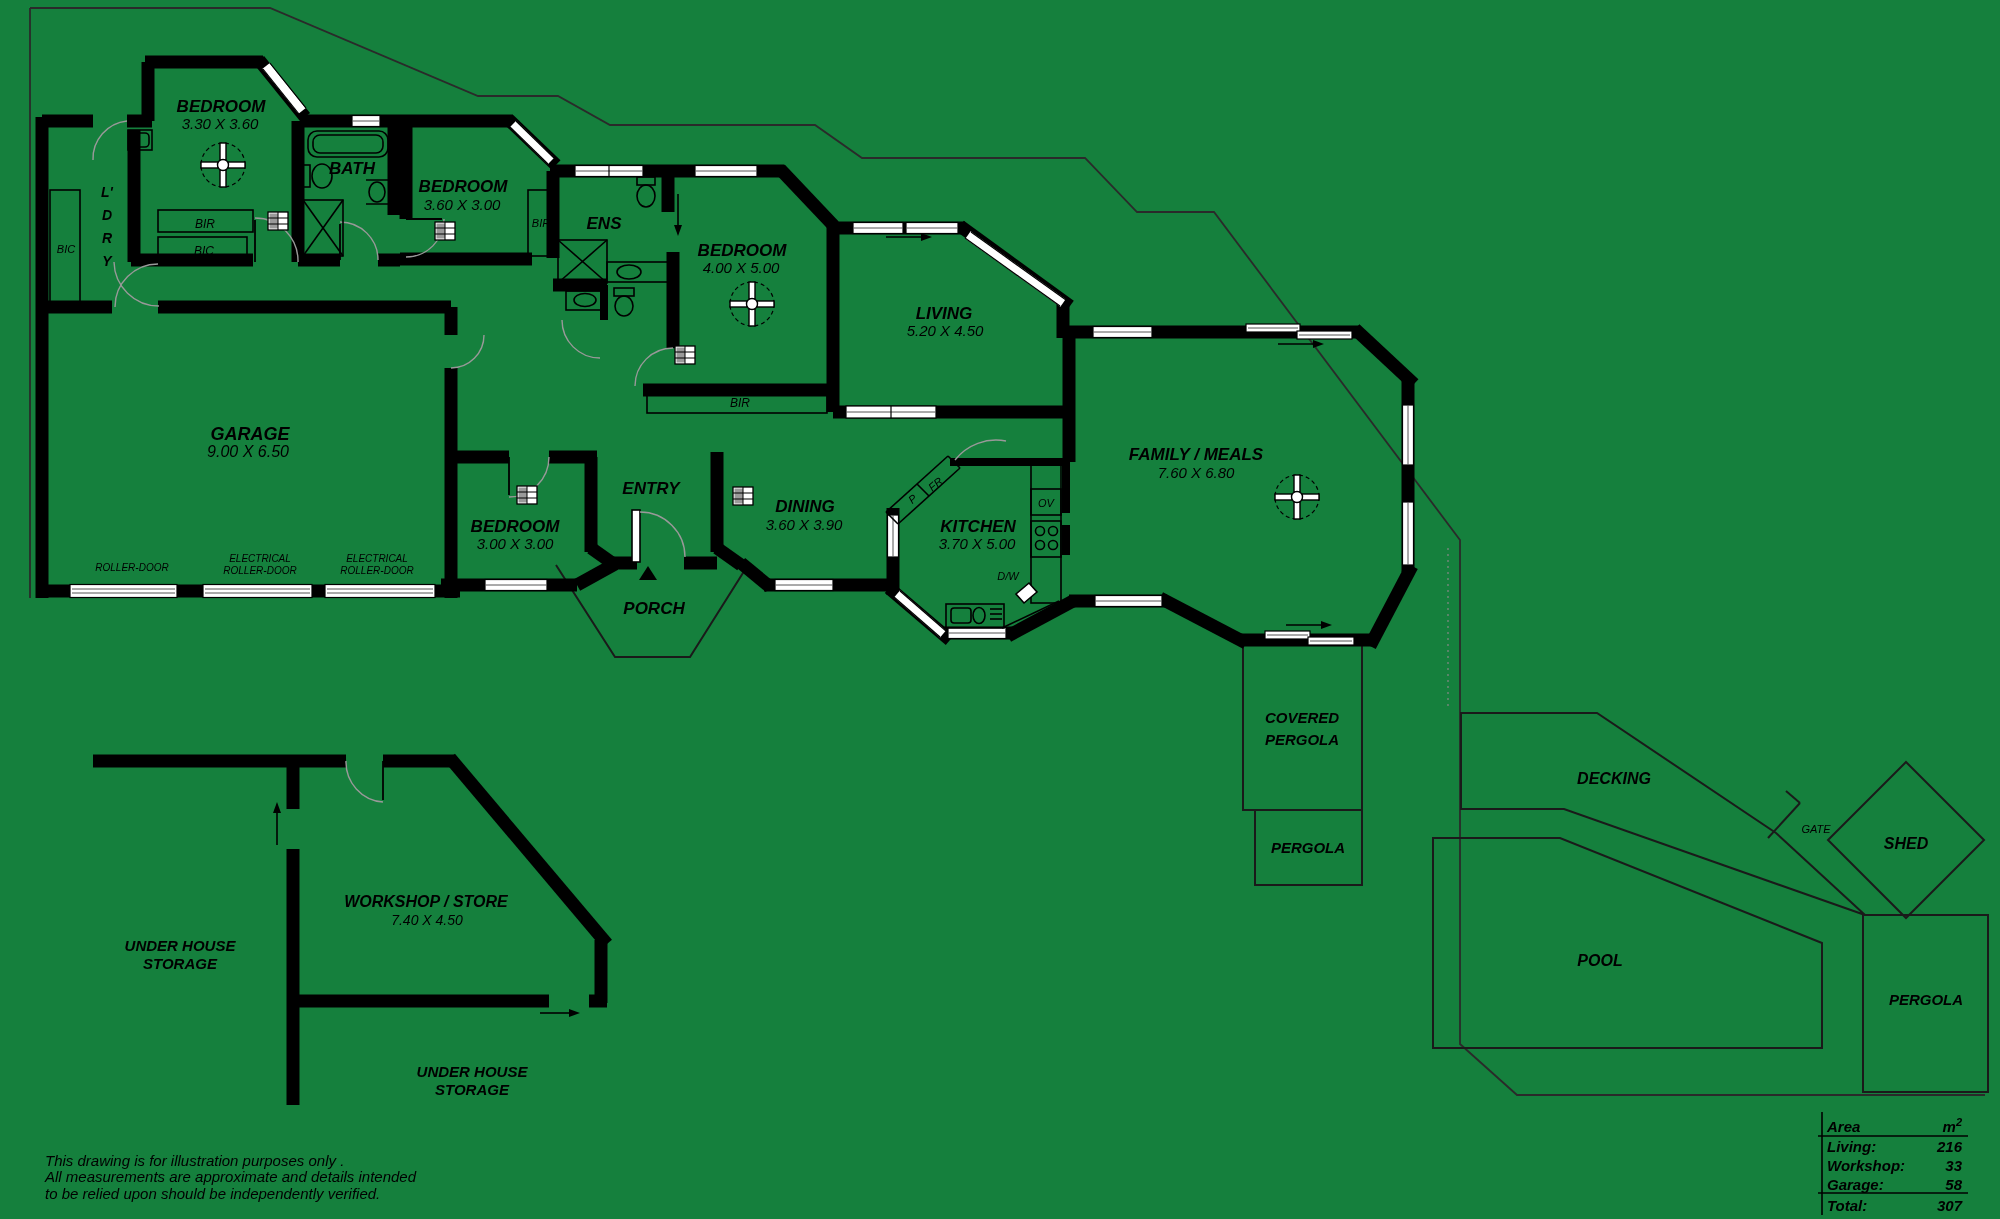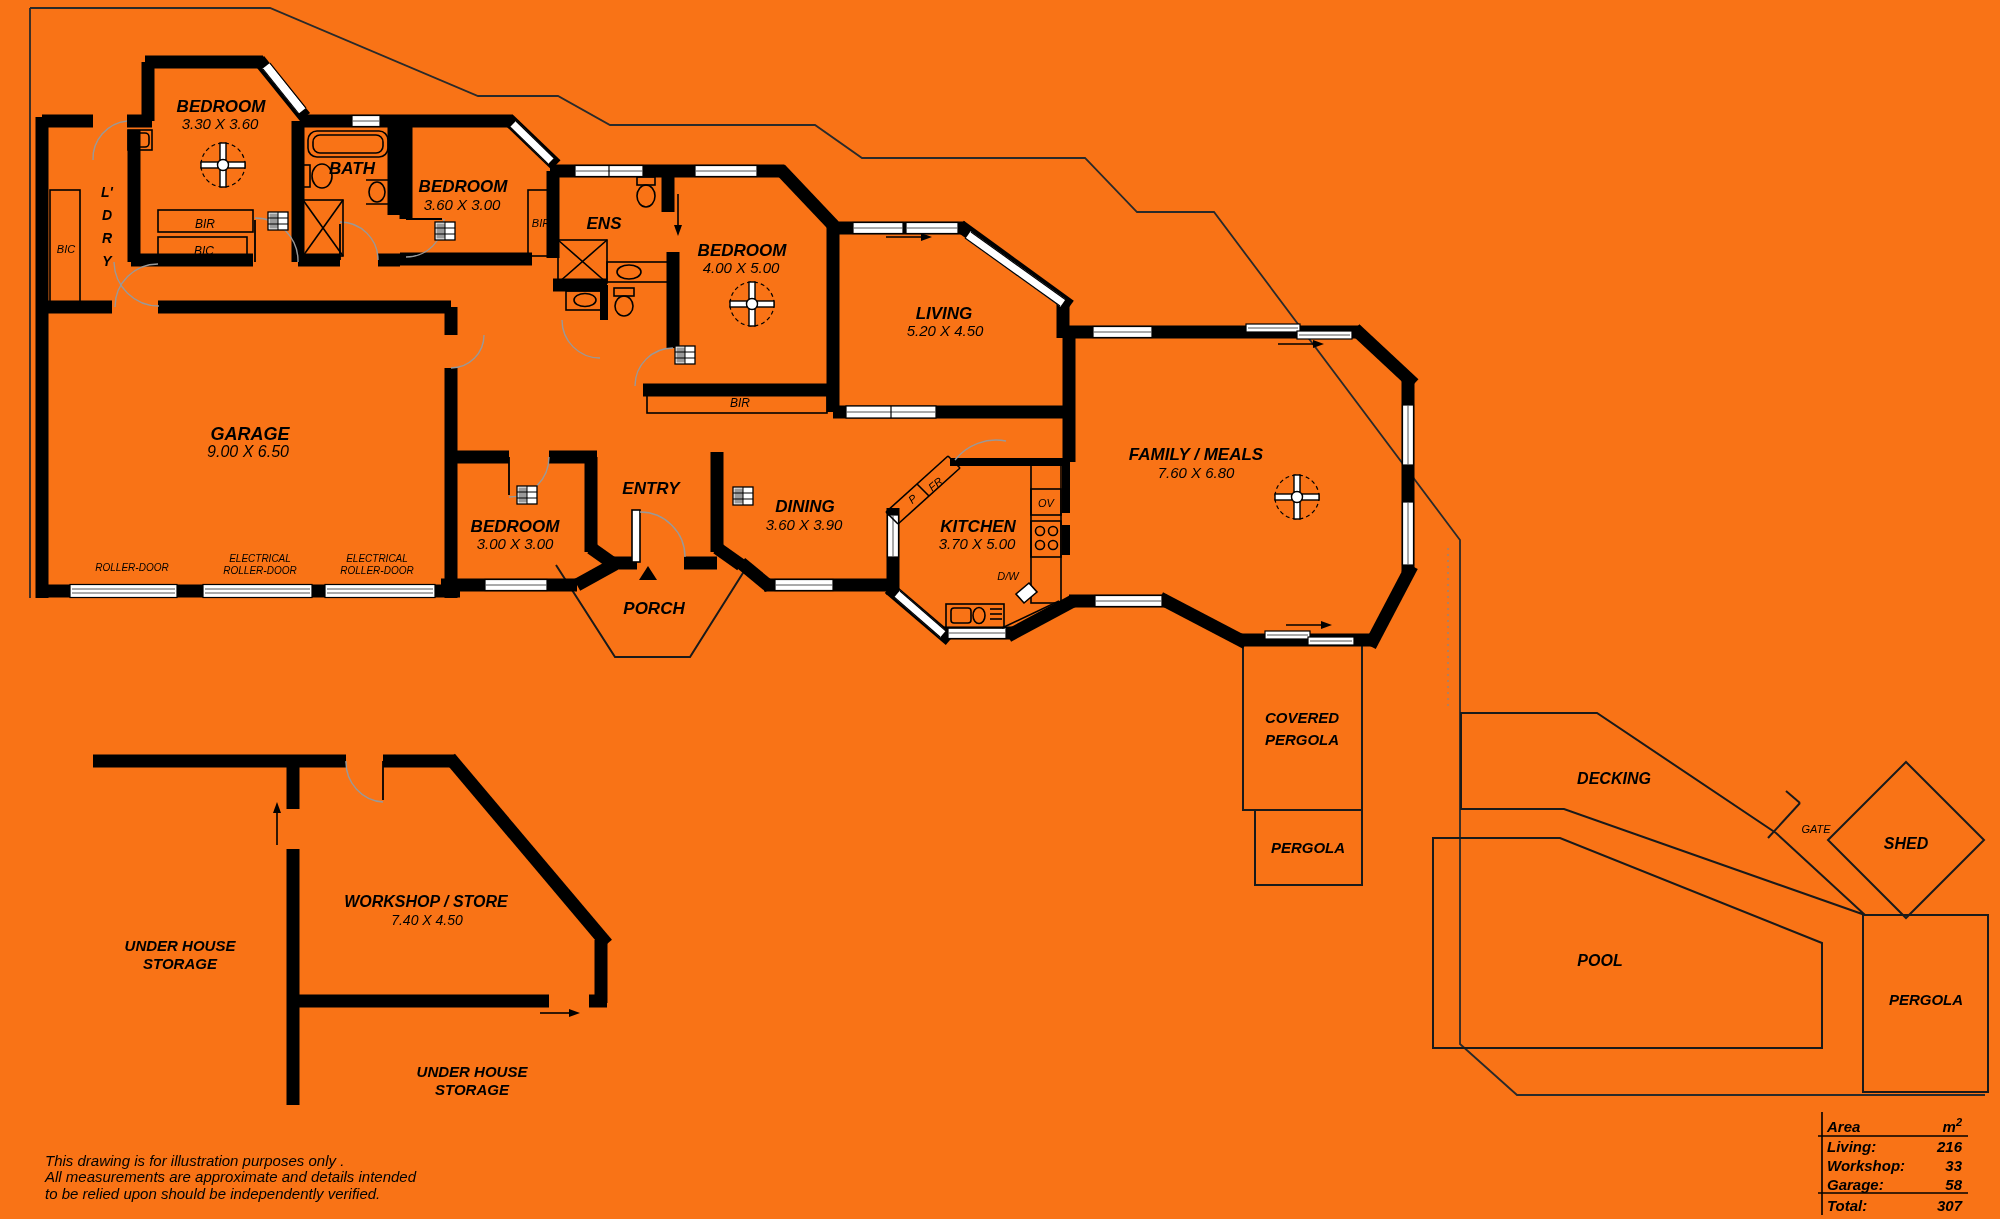--- a/index.html
+++ b/index.html
@@ -1,16 +1,16 @@
 <!DOCTYPE html>
 <html><head>
 <meta charset="utf-8">
 <style>
   html,body{margin:0;padding:0;background:#fff;}
-  .stage{width:2000px;height:1219px;position:relative;background:#f97316;overflow:hidden;}
+  .stage{width:2000px;height:1219px;position:relative;background:#15803d;overflow:hidden;}
   svg{display:block;}
   
   .w{stroke:#000;stroke-width:13;fill:none;stroke-linecap:butt;}
   .w8{stroke:#000;stroke-width:8;fill:none;}
   .tn{stroke:#000;stroke-width:1.6;fill:none;}
   .tnw{stroke:#000;stroke-width:1.6;fill:#fff;}
   .site{stroke:#1a1a1a;stroke-width:2;fill:none;stroke-linejoin:miter;}
   .bnd{stroke:#2a2a2a;stroke-width:1.8;fill:none;}
   .dot{stroke:#888;stroke-width:1.2;fill:none;stroke-dasharray:2 4;}
   .winr{fill:#fff;stroke:#000;stroke-width:1.2;}

